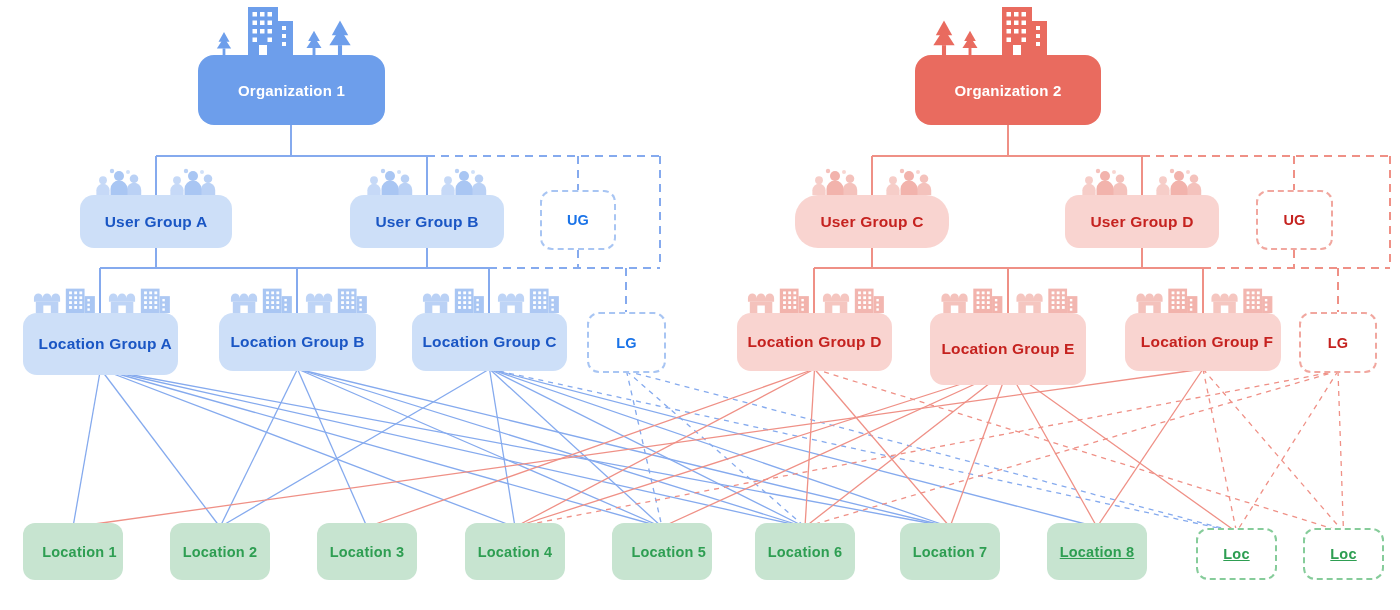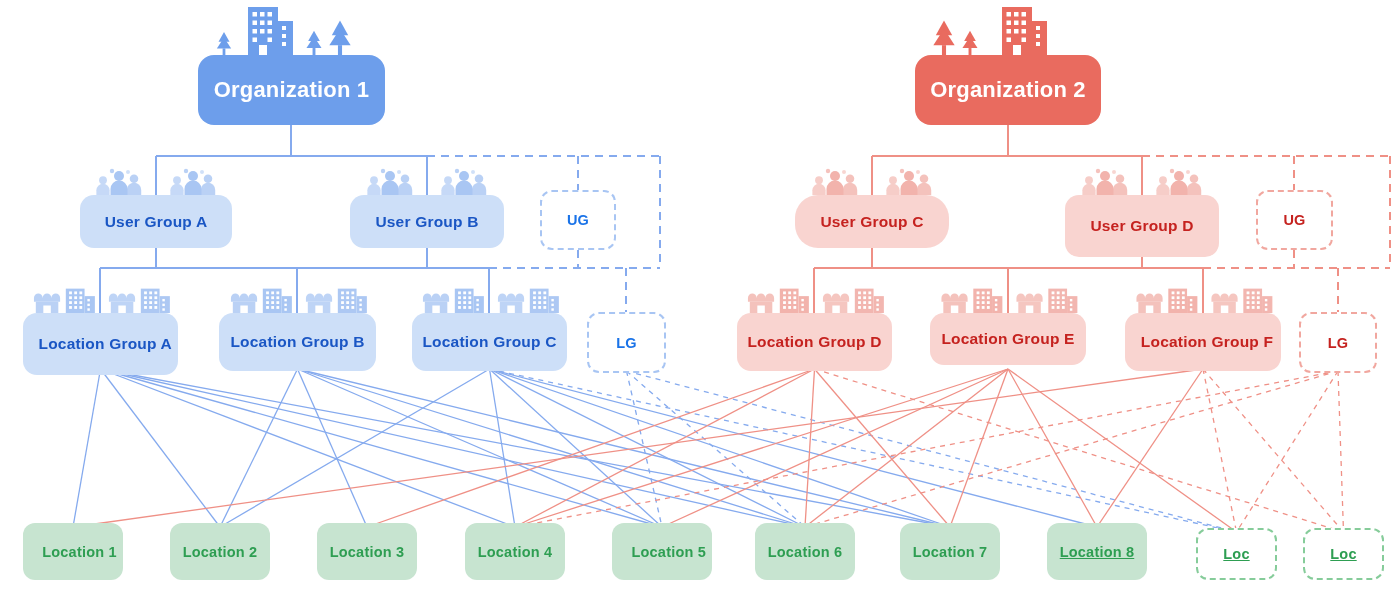--- a/index.html
+++ b/index.html
@@ -1,21 +1,21 @@
 <!DOCTYPE html>
 <html style="--background: #FFFFFF; --label-on-strong: #FFFFFF; --blue-strong: #6D9EEB; --blue-light: #CDDFF8; --blue-text: #1A56C4; --blue-line: #85AAEE; --blue-icon: #A9C6F3; --blue-dash-border: #A8C5F3; --blue-dash-text: #1A73E8; --red-strong: #E96B5F; --red-light: #F9D4D0; --red-text: #C5221F; --red-line: #EF9086; --red-icon: #F2B3AC; --red-dash-border: #F1A79F; --red-dash-text: #C5221F; --green-fill: #C7E4D0; --green-text: #2E9E52; --green-dash-border: #86CC9A;"><head>
 <meta charset="utf-8">
 <style>
   html,body{margin:0;padding:0;background:#fff;}
   #stage{position:relative;width:1400px;height:610px;background:var(--background,#fff);overflow:hidden;
          font-family:"Liberation Sans", sans-serif;}
   #wires{position:absolute;left:0;top:0;z-index:0;}
   .node{position:absolute;display:flex;align-items:center;justify-content:center;
         box-sizing:border-box;z-index:2;font-weight:bold;letter-spacing:.2px;text-align:center;}
-  .org{border-radius:16px;color:var(--label-on-strong);font-size:22px;}
+  .org{border-radius:16px;color:var(--label-on-strong);font-size:15px;}
   .org.blue{background:var(--blue-strong);}
   .org.red{background:var(--red-strong);}
   .group{border-radius:14px;font-size:15.5px;}
   .group.blue{background:var(--blue-light);color:var(--blue-text);}
   .group.red{background:var(--red-light);color:var(--red-text);}
   .ph{border-radius:12px;background:#fff;font-size:14.5px;}
   .ph.blue{border:2px dashed var(--blue-dash-border);color:var(--blue-dash-text);}
   .ph.red{border:2px dashed var(--red-dash-border);color:var(--red-dash-text);}
   .loc{border-radius:12px;background:var(--green-fill);color:var(--green-text);font-size:14.5px;}
   .loc.ph-green{background:#fff;border:2px dashed var(--green-dash-border);text-decoration:underline;}
@@ -282,21 +282,21 @@
           <g transform="translate(112,30) scale(1)" fill="#F2B3AC" opacity="1">
     <circle cx="0" cy="-19" r="5"></circle>
     <path d="M -8.5,0 L -8.5,-6 A 8.5,8.5 0 0 1 8.5,-6 L 8.5,0 Z"></path>
           </g>
           <circle cx="105" cy="6" r="2.2" fill="#F2B3AC" opacity="0.8"></circle>
           <circle cx="121" cy="7" r="2" fill="#F2B3AC" opacity="0.55"></circle>
         </svg>
       </span>
     <span class="lbl">User Group C</span>
   </div>
-  <div class="node group red" style="left: 1065px; top: 195px; width: 154px; height: 62px;">
+  <div class="node group red" style="left: 1065px; top: 195px; width: 154px; height: 53px;">
     <span class="icon-slot">
         <svg viewBox="0 0 150 30">
           <g transform="translate(22,30) scale(0.78)" fill="#F2B3AC" opacity="0.65">
     <circle cx="0" cy="-19" r="5"></circle>
     <path d="M -8.5,0 L -8.5,-6 A 8.5,8.5 0 0 1 8.5,-6 L 8.5,0 Z"></path>
           </g>
           <g transform="translate(53,30) scale(0.85)" fill="#F2B3AC" opacity="0.8">
     <circle cx="0" cy="-19" r="5"></circle>
     <path d="M -8.5,0 L -8.5,-6 A 8.5,8.5 0 0 1 8.5,-6 L 8.5,0 Z"></path>
           </g>
@@ -544,21 +544,21 @@
             <rect fill="#FFFFFF" x="9" y="24.6" width="3" height="3"></rect>
             <rect fill="#FFFFFF" x="14.5" y="24.6" width="3" height="3"></rect>
             <rect fill="#FFFFFF" x="23" y="17" width="2.6" height="2.6"></rect>
             <rect fill="#FFFFFF" x="23" y="22" width="2.6" height="2.6"></rect>
             <rect fill="#FFFFFF" x="23" y="27" width="2.6" height="2.6"></rect>
           </g>
         </svg>
       </span>
     <span class="lbl">Location Group D</span>
   </div>
-  <div class="node group red" style="left: 930px; top: 313px; width: 156px; height: 52px;">
+  <div class="node group red" style="left: 930px; top: 313px; width: 156px; height: 72px;">
     <span class="icon-slot">
         <svg viewBox="0 0 150 32">
           <g transform="translate(4,0)" opacity="0.8">
     <path fill="#F2B3AC" d="M0,20 V16 a4.65,4.8 0 0 1 9.3,0 a4.65,4.8 0 0 1 9.3,0 a4.65,4.8 0 0 1 9.3,0 V20 Z"></path>
     <rect fill="#F2B3AC" x="2" y="20" width="24" height="12"></rect>
     <rect fill="#FFFFFF" x="10" y="24" width="8" height="8"></rect>
           </g>
           <g transform="translate(38,0)" opacity="1">
     <rect fill="#F2B3AC" x="0" y="6" width="20" height="26"></rect>
     <rect fill="#F2B3AC" x="20" y="14" width="11" height="18"></rect>

